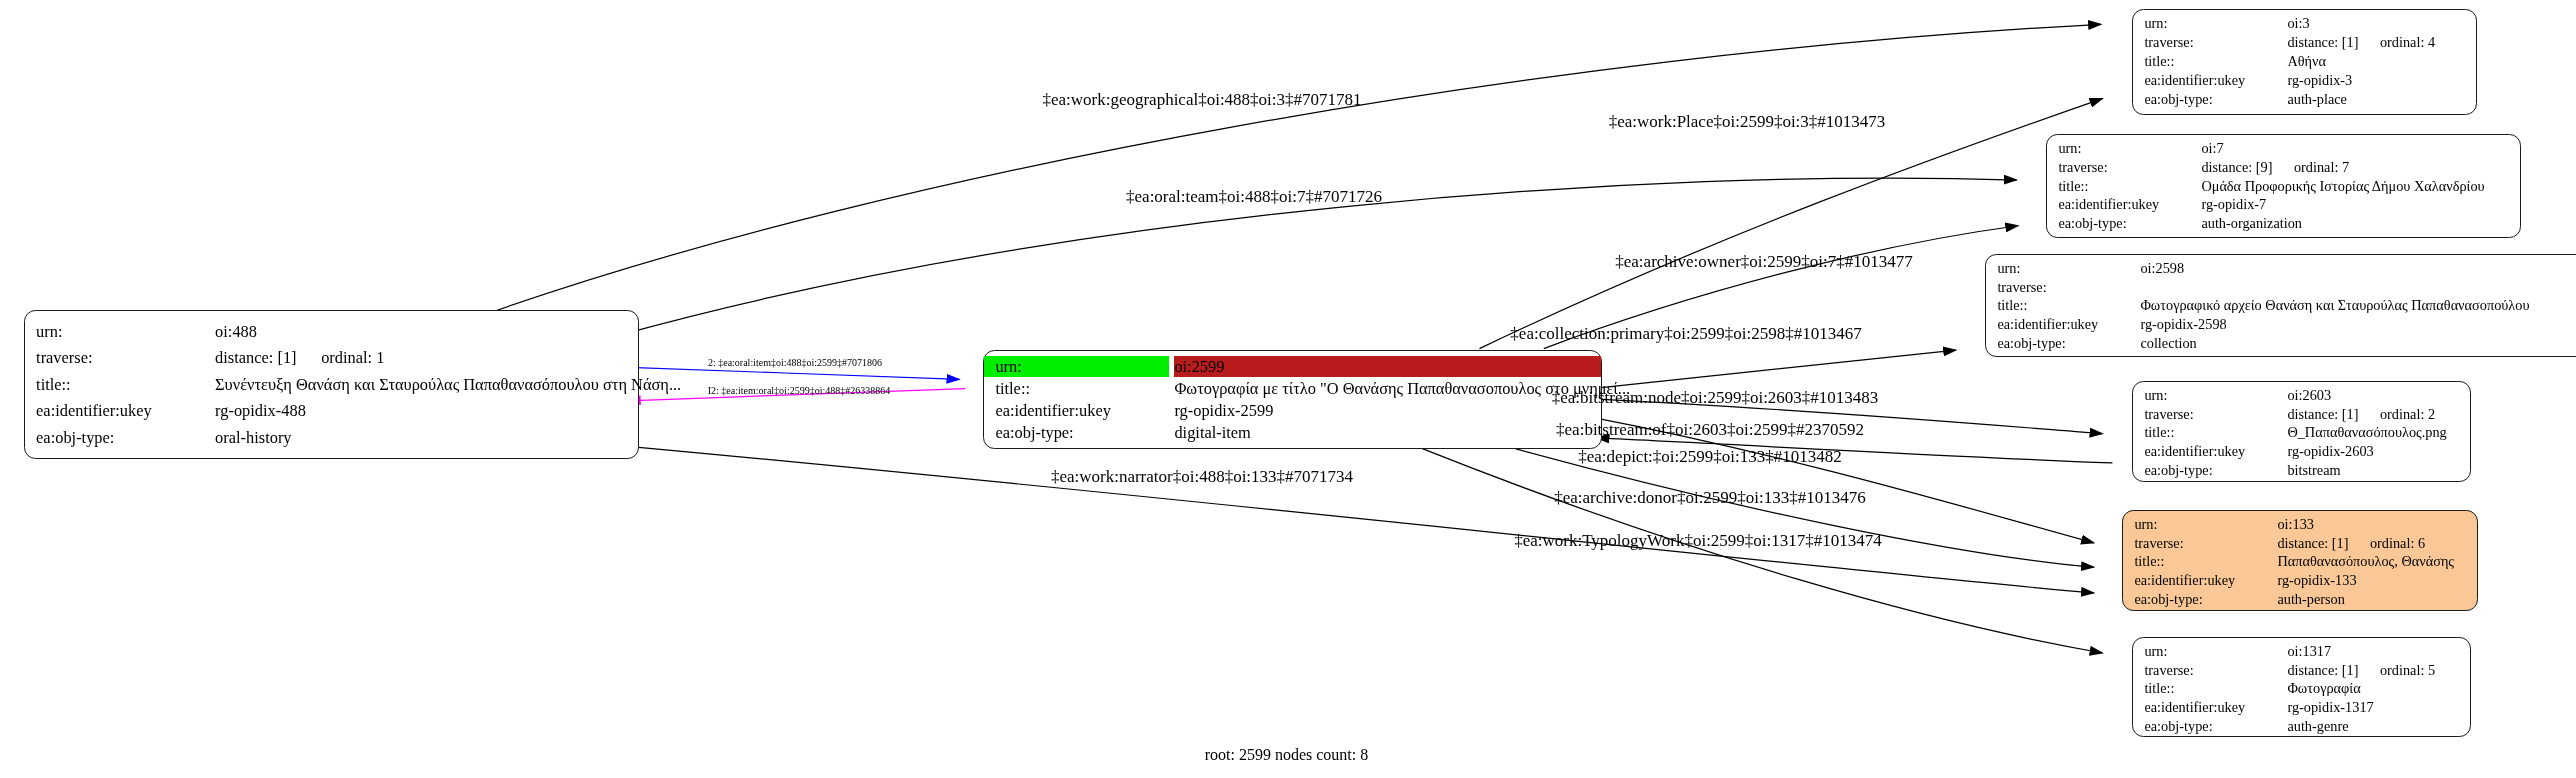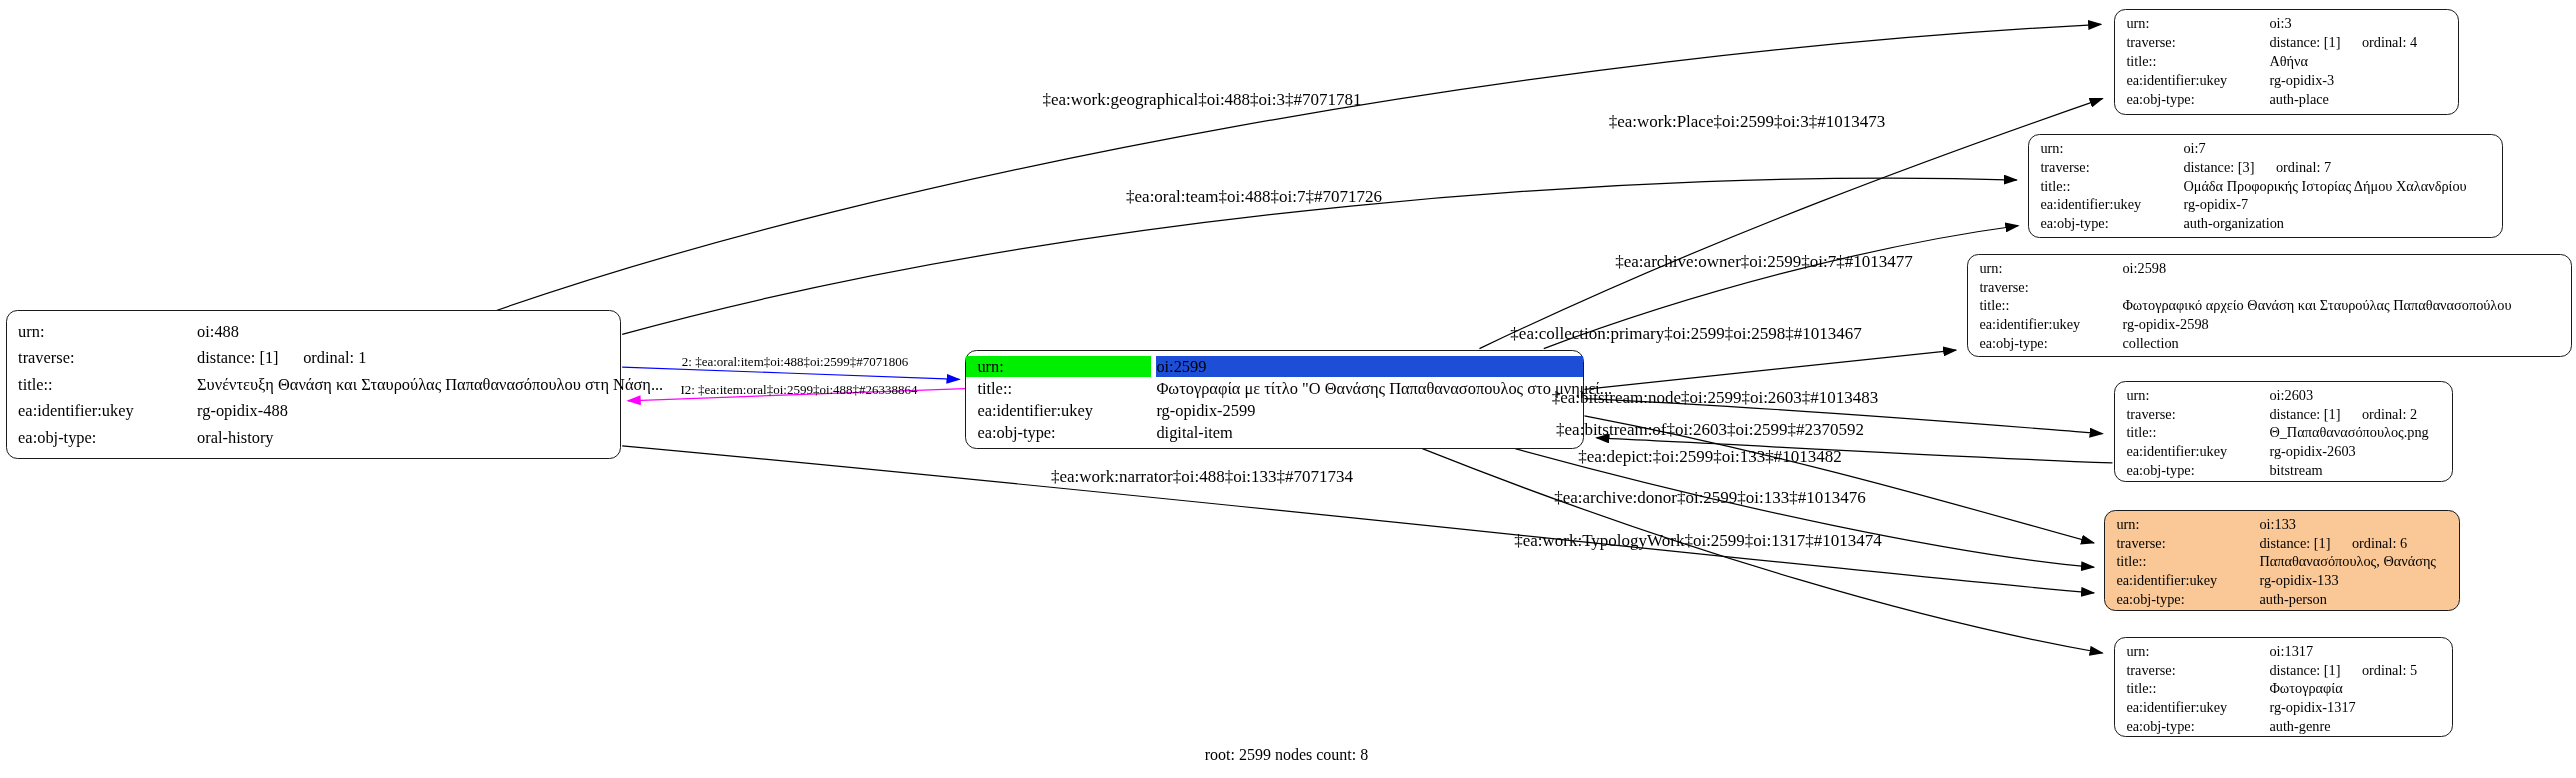--- a/index.html
+++ b/index.html
@@ -2,36 +2,36 @@
 <html style="font-size:11.4px"><head>
 <meta charset="utf-8">
 <style>
   html,body{margin:0;padding:0;background:#ffffff;}
   #canvas{position:relative;width:2576px;height:778px;background:#ffffff;overflow:hidden;
           font-family:"Liberation Serif",serif;color:#000;}
   #edges-svg{position:absolute;left:0;top:0;width:2576px;height:778px;}
 
   .node{position:absolute;background:#fff;border:1.4px solid #1a1a1a;border-radius:11.4px;
         box-sizing:border-box;display:flex;flex-direction:column;justify-content:space-evenly;
-        padding:4.3px 0;}
+        padding:4.3px 0;margin-left:18px;}
   .node.small{border-width:1.1px;}
   .node .row{display:flex;align-items:baseline;padding:0 11.4px;line-height:1.3;}
   .node .k{flex:0 0 var(--kw);white-space:pre;}
   .node .v{flex:1;white-space:pre;}
   .node.big{font-size:16.4px;--kw:179px;}
   .node.small{font-size:14.3px;--kw:143px;}
   .node .row.hl{padding:0 11.4px;}
   .node .row.hl .k{background:#00ee00;flex:0 0 calc(var(--kw) - 5.7px);margin:0 5.7px 0 -11.4px;
                    padding-left:11.4px;}
-  .node .row.hl .v{background:#1d4ed8;margin-right:-11.4px;padding-right:17px;}
+  .node .row.hl .v{background:#b91c1c;margin-right:-11.4px;padding-right:17px;}
   .node.person{background:#f9c896;}
 
   .edge-label{position:absolute;transform:translate(-50%,-50%);white-space:nowrap;
               font-size:17px;color:#000;}
-  .edge-label.mid{font-size:13px;}
+  .edge-label.mid{font-size:10px;}
 
   .caption{position:absolute;left:1072px;top:746px;width:429px;text-align:center;
            font-size:16px;}
 </style>
 </head>
 <body>
 
 <div id="canvas">
 
   <svg id="edges-svg" viewBox="0 0 3604 1089" xmlns="http://www.w3.org/2000/svg">
@@ -128,21 +128,21 @@
     </div>
   </div>
 
   <div class="node small" style="left:2028px;top:134px;width:475px;height:104px;">
     <div class="row">
       <span class="k">urn:</span>
       <span class="v">oi:7</span>
     </div>
     <div class="row">
       <span class="k">traverse:</span>
-      <span class="v">distance: [3]      ordinal: 7</span>
+      <span class="v">distance: [9]      ordinal: 7</span>
     </div>
     <div class="row">
       <span class="k">title::</span>
       <span class="v">Ομάδα Προφορικής Ιστορίας Δήμου Χαλανδρίου</span>
     </div>
     <div class="row">
       <span class="k">ea:identifier:ukey</span>
       <span class="v">rg-opidix-7</span>
     </div>
     <div class="row">

